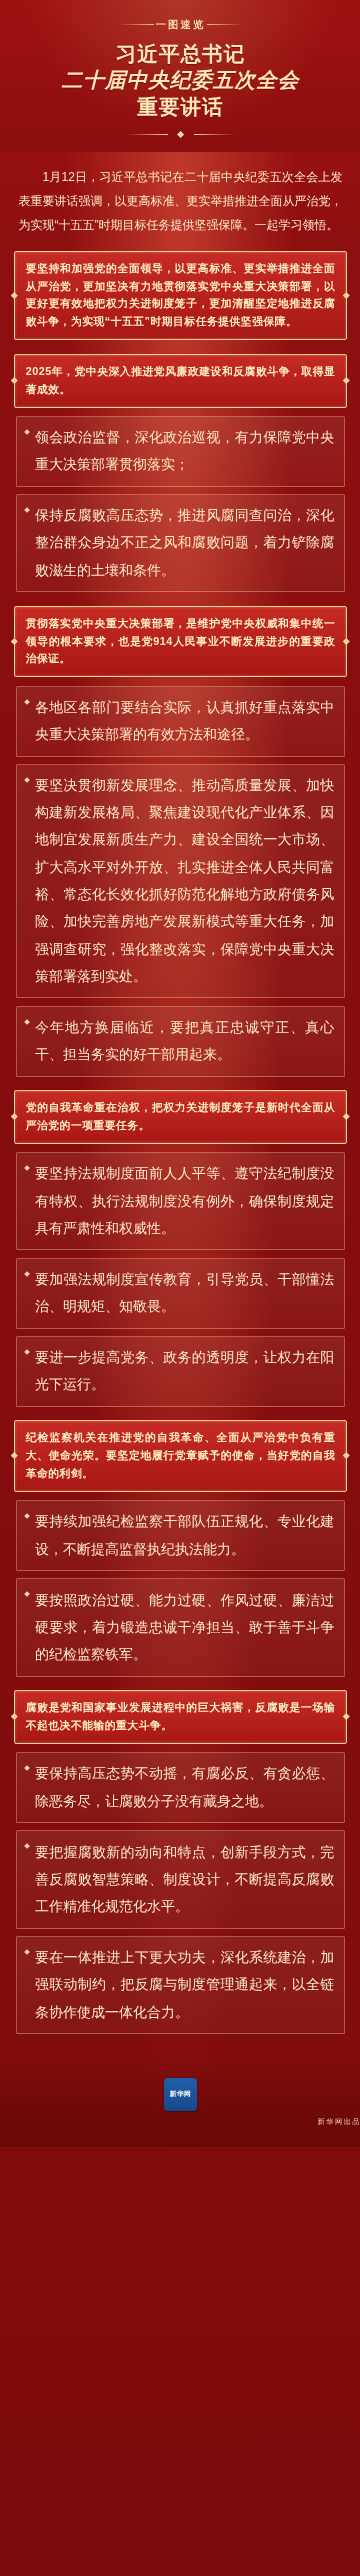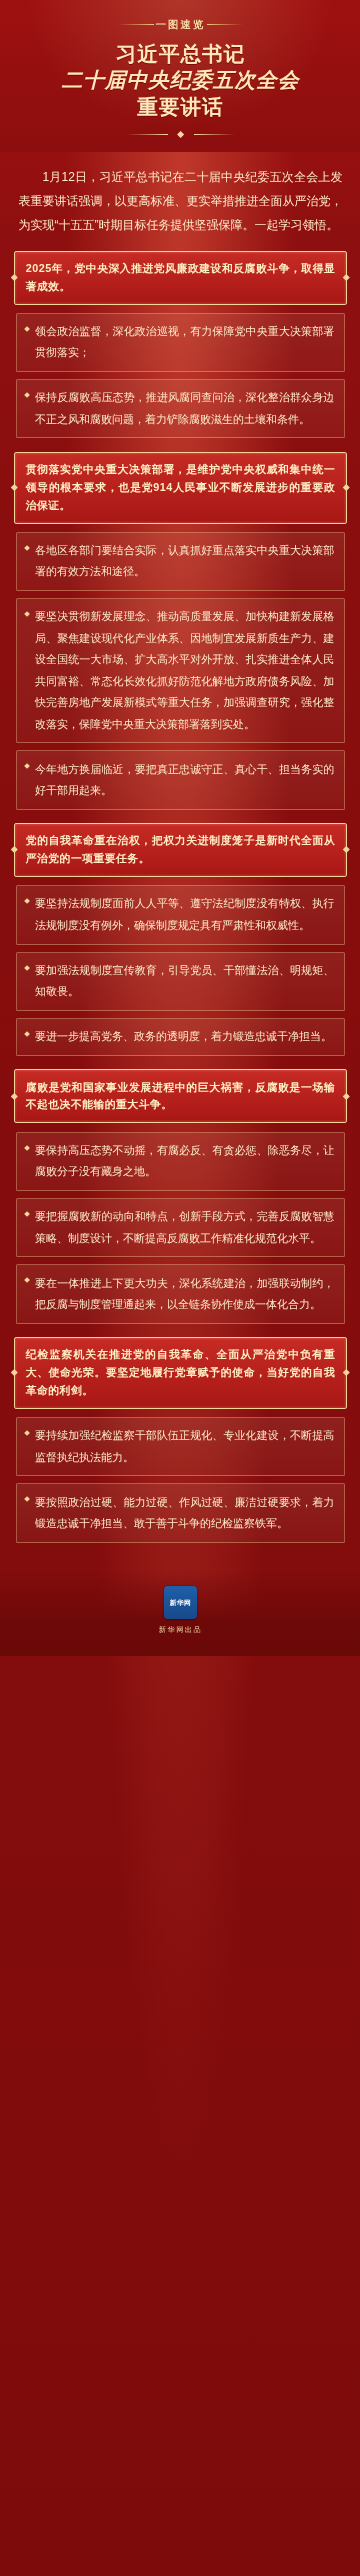--- a/index.html
+++ b/index.html
@@ -143,41 +143,41 @@
     padding: 0;
     list-style: none;
   }
   .bullet {
     position: relative;
     margin: 0 0 7.2px 0;
     padding: 7.2px 9.3px 7.2px 17.5px;
     background: linear-gradient(180deg, rgba(255,236,200,0.09) 0%, rgba(255,236,200,0.045) 100%);
     border: 0.5px solid rgba(247,214,157,0.35);
     border-radius: 1.5px;
-    font-size: 11px;
+    font-size: 14px;
     line-height: 1.95;
     color: #ffeccb;
     text-align: justify;
   }
   .bullet::before {
     content: "";
     position: absolute;
     left: 7.2px;
     top: 13px;
     width: 4.1px;
     height: 4.1px;
     background: #f7d89f;
     transform: rotate(45deg);
   }
 
   
   .footer {
     margin-top: 28px;
     padding: 15.5px 0 20.6px 0;
-    text-align: center;
+    text-align: right;
     background: linear-gradient(180deg, rgba(120,10,10,0) 0%, #6e0909 60%, #6a0808 100%);
   }
   .logo-badge {
     width: 33px;
     height: 33px;
     margin: 0 auto 6.2px auto;
     border-radius: 4.1px;
     background: linear-gradient(180deg,#1f5fa8 0%, #17498a 100%);
     color: #fff;
     font-size: 6.7px;
@@ -211,20 +211,25 @@
       <span class="l2">二十届中央纪委五次全会</span>
       <span class="l3">重要讲话</span>
     </div>
     <div class="header-deco">
       <span class="dot"></span>
     </div>
   </div>
 
   <p class="lead">1月12日，习近平总书记在二十届中央纪委五次全会上发表重要讲话强调，以更高标准、更实举措推进全面从严治党，为实现“十五五”时期目标任务提供坚强保障。一起学习领悟。</p>
 
+  <div class="section">
+    <div class="sec-head">
+      <div class="sec-head-text">要坚持和加强党的全面领导，以更高标准、更实举措推进全面从严治党，更加坚决有力地贯彻落实党中央重大决策部署，以更好更有效地把权力关进制度笼子，更加清醒坚定地推进反腐败斗争，为实现“十五五”时期目标任务提供坚强保障。</div>
+    </div>
+  </div>
 
   <div class="section">
     <div class="sec-head">
       <div class="sec-head-text">2025年，党中央深入推进党风廉政建设和反腐败斗争，取得显著成效。</div>
     </div>
     <ul class="bullets">
       <li class="bullet">领会政治监督，深化政治巡视，有力保障党中央重大决策部署贯彻落实；</li>
       <li class="bullet">保持反腐败高压态势，推进风腐同查问治，深化整治群众身边不正之风和腐败问题，着力铲除腐败滋生的土壤和条件。</li>
     </ul>
   </div>
@@ -240,44 +245,44 @@
     </ul>
   </div>
 
   <div class="section">
     <div class="sec-head">
       <div class="sec-head-text">党的自我革命重在治权，把权力关进制度笼子是新时代全面从严治党的一项重要任务。</div>
     </div>
     <ul class="bullets">
       <li class="bullet">要坚持法规制度面前人人平等、遵守法纪制度没有特权、执行法规制度没有例外，确保制度规定具有严肃性和权威性。</li>
       <li class="bullet">要加强法规制度宣传教育，引导党员、干部懂法治、明规矩、知敬畏。</li>
-      <li class="bullet">要进一步提高党务、政务的透明度，着力锻造忠诚干净担当。</li>
+      <li class="bullet">要进一步提高党务、政务的透明度，让权力在阳光下运行。</li>
+    </ul>
+  </div>
+
+  <div class="section">
+    <div class="sec-head">
+      <div class="sec-head-text">纪检监察机关在推进党的自我革命、全面从严治党中负有重大、使命光荣。要坚定地履行党章赋予的使命，当好党的自我革命的利剑。</div>
+    </div>
+    <ul class="bullets">
+      <li class="bullet">要持续加强纪检监察干部队伍正规化、专业化建设，不断提高监督执纪执法能力。</li>
+      <li class="bullet">要按照政治过硬、能力过硬、作风过硬、廉洁过硬要求，着力锻造忠诚干净担当、敢于善于斗争的纪检监察铁军。</li>
     </ul>
   </div>
 
   <div class="section">
     <div class="sec-head">
       <div class="sec-head-text">腐败是党和国家事业发展进程中的巨大祸害，反腐败是一场输不起也决不能输的重大斗争。</div>
     </div>
     <ul class="bullets">
       <li class="bullet">要保持高压态势不动摇，有腐必反、有贪必惩、除恶务尽，让腐败分子没有藏身之地。</li>
       <li class="bullet">要把握腐败新的动向和特点，创新手段方式，完善反腐败智慧策略、制度设计，不断提高反腐败工作精准化规范化水平。</li>
       <li class="bullet">要在一体推进上下更大功夫，深化系统建治，加强联动制约，把反腐与制度管理通起来，以全链条协作使成一体化合力。</li>
     </ul>
   </div>
 
-  <div class="section">
-    <div class="sec-head">
-      <div class="sec-head-text">纪检监察机关在推进党的自我革命、全面从严治党中负有重大、使命光荣。要坚定地履行党章赋予的使命，当好党的自我革命的利剑。</div>
-    </div>
-    <ul class="bullets">
-      <li class="bullet">要持续加强纪检监察干部队伍正规化、专业化建设，不断提高监督执纪执法能力。</li>
-      <li class="bullet">要按照政治过硬、能力过硬、作风过硬、廉洁过硬要求，着力锻造忠诚干净担当、敢于善于斗争的纪检监察铁军。</li>
-    </ul>
-  </div>
-
   <div class="footer">
     <div class="logo-badge">新华网</div>
     <div class="footer-text">新华网出品</div>
   </div>
 
 </div>
 
 
 </body></html>

